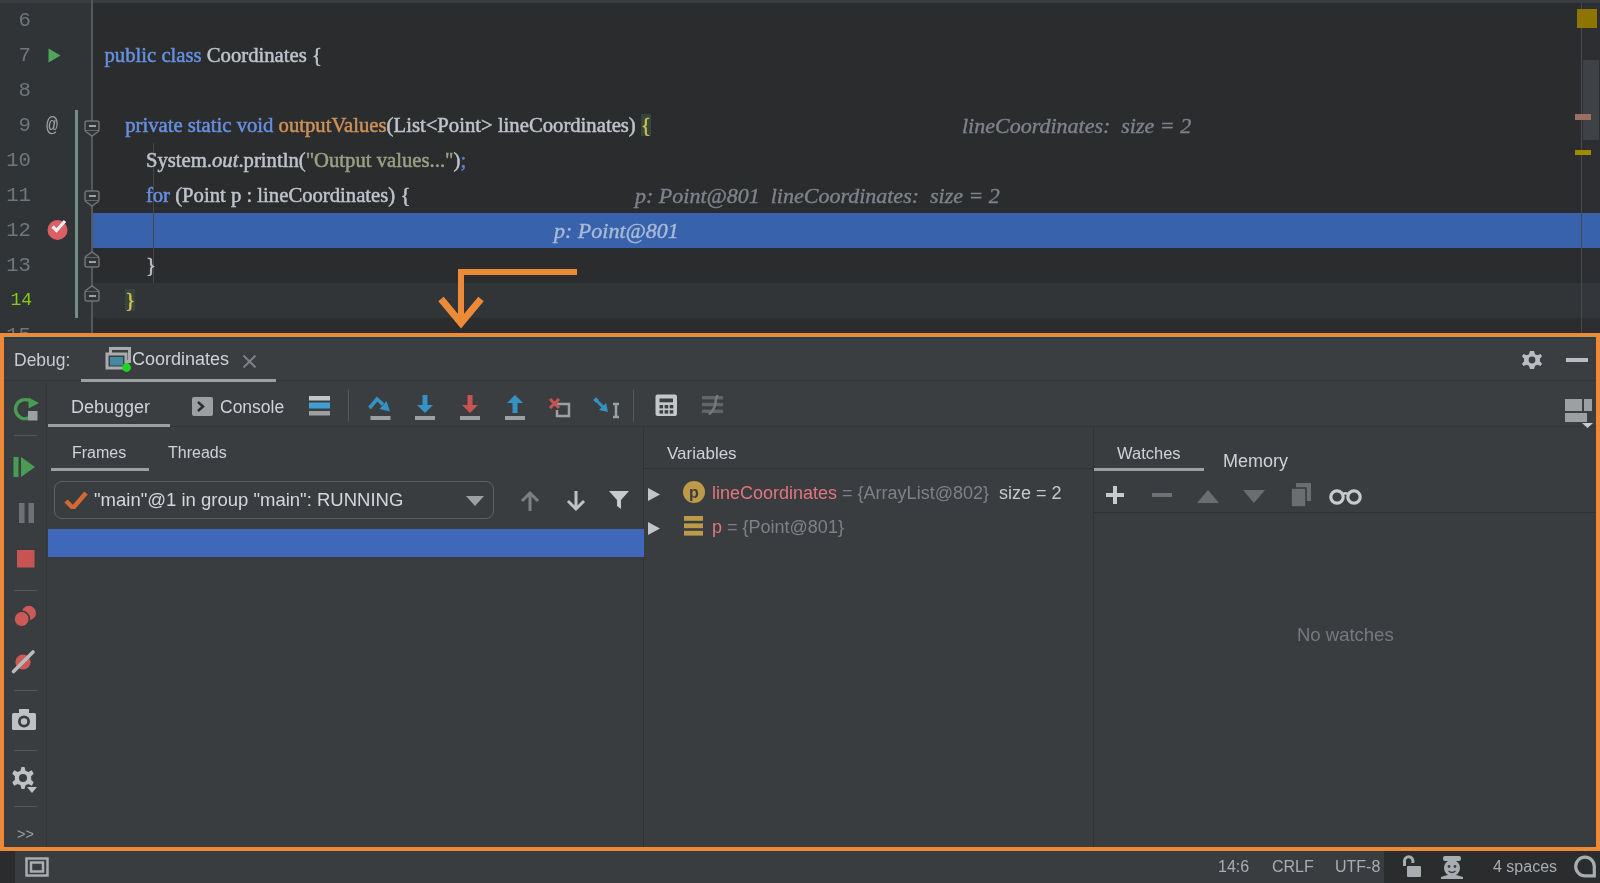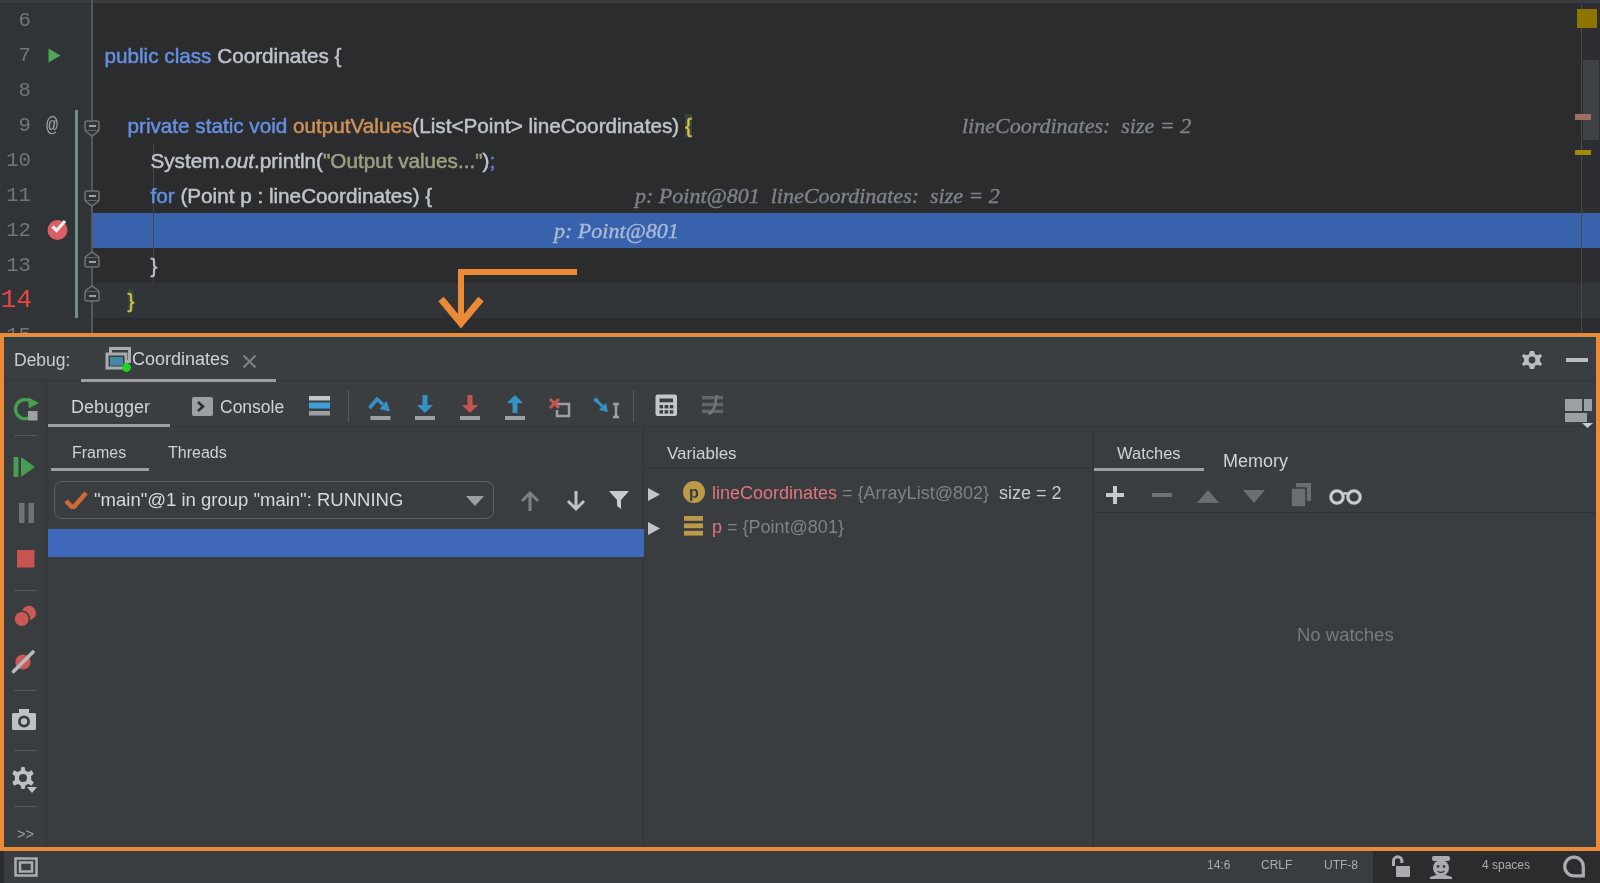--- a/index.html
+++ b/index.html
@@ -3,42 +3,42 @@
 <meta charset="utf-8">
 <style>
 *{margin:0;padding:0;box-sizing:border-box}
 html,body{width:1600px;height:883px;overflow:hidden;background:#2B2C2E}
 #app{position:relative;width:1600px;height:883px;font-family:"Liberation Sans",sans-serif;color:#BEC3CC}
 .abs{position:absolute}
 
 #editor{position:absolute;left:0;top:0;width:1600px;height:336px;background:#2B2C2E;overflow:hidden}
 #gutter{position:absolute;left:0;top:0;width:92px;height:336px;background:#313437}
 .lnum{position:absolute;left:0;width:31px;text-align:right;font-family:"Liberation Mono",monospace;font-size:20.65px;line-height:35px;color:#6F767D}
-.codeline{position:absolute;left:93px;height:35px;line-height:35px;font-family:Liberation Sans, sans-serif;font-size:20.7px;white-space:pre;color:#BEC3CC;-webkit-text-stroke:0.5px currentColor}
+.codeline{position:absolute;left:93px;height:35px;line-height:35px;font-family:Liberation Serif, serif;font-size:20.7px;white-space:pre;color:#BEC3CC;-webkit-text-stroke:0.5px currentColor}
 .kw{color:#6690E0}
 .mth{color:#CD9159}
 .str{color:#9BA083}
 .semi{color:#5B84D0}
 .hint{position:absolute;height:35px;line-height:35px;font-family:Liberation Serif, serif;font-style:italic;font-size:22px;color:#7D828C;white-space:pre;-webkit-text-stroke:0.4px currentColor}
 #row12{position:absolute;left:93px;top:213px;width:1507px;height:35px;background:#3863AC}
 #row14{position:absolute;left:93px;top:283px;width:1507px;height:35px;background:#323538}
 #stripe{position:absolute;left:1581px;top:0;width:19px;height:336px;background:#2C2E31;border-left:1px solid #47494C}
 
 #dbg{position:absolute;left:0;top:333px;width:1600px;height:518px;background:#3A3D40;border:4px solid #EC8A37}
 #dbghead{position:absolute;left:0;top:0;width:1592px;height:44px;background:#3B3E41;border-bottom:1px solid #333538}
 #dbgtool{position:absolute;left:43px;top:45px;width:1549px;height:45px;background:#3B3E41;border-bottom:1px solid #333538}
 #leftcol{position:absolute;left:0;top:45px;width:43px;height:465px;background:#3A3D40;border-right:1px solid #333538}
 #frames{position:absolute;left:43px;top:91px;width:596px;height:419px;background:#3A3D40}
 #vars{position:absolute;left:639px;top:91px;width:450px;height:419px;background:#3A3D40;border-left:1px solid #303234}
 #watches{position:absolute;left:1089px;top:91px;width:503px;height:419px;background:#3A3D40;border-left:1px solid #303234}
 .uitext{position:absolute;color:#CFD2D6;font-size:17.5px;white-space:pre}
 .dim{color:#7E8187}
 .tabu{position:absolute;height:3px;background:#9DA0A3}
 
-#status{position:absolute;left:4px;top:851px;width:1369px;height:32px;background:#3A3D40;color:#A9ADB2;font-size:12px}
+#status{position:absolute;left:15px;top:851px;width:1369px;height:32px;background:#3A3D40;color:#A9ADB2;font-size:16px}
 .stxt{position:absolute;top:7px;white-space:pre}
 </style>
 </head>
 <body>
 <div id="app">
 
   <div id="editor">
     <div id="row14"></div>
     <div id="row12"></div>
     <div id="gutter"></div>
@@ -46,21 +46,21 @@
     <div style="position:absolute;left:0;top:0;width:1600px;height:3px;background:#3A3D3F"></div>
 
     <div class="lnum" style="top:3px">6</div>
     <div class="lnum" style="top:38px">7</div>
     <div class="lnum" style="top:73px">8</div>
     <div class="lnum" style="top:108px">9</div>
     <div class="lnum" style="top:143px">10</div>
     <div class="lnum" style="top:178px">11</div>
     <div class="lnum" style="top:213px">12</div>
     <div class="lnum" style="top:248px">13</div>
-    <div class="lnum" style="top:283px;color:#ef4444;font-size:26px;width:32px">14</div>
+    <div class="lnum" style="top:283px;color:#84cc16;font-size:18px;width:32px">14</div>
     <div class="lnum" style="top:318px">15</div>
 
     <svg class="abs" style="left:47px;top:48px" width="15" height="15">
         <polygon points="1.5,0.5 13.5,7.5 1.5,14.5" fill="#4FA65A"></polygon>
       </svg>
     <div class="abs" style="left:46px;top:108px;width:22px;height:35px;line-height:35px;color:#9DA0A3;font-size:20px;font-family:'Liberation Mono',monospace">@</div>
     <svg class="abs" style="left:47px;top:217px" width="22" height="24">
       <circle cx="10.5" cy="13" r="10" fill="#DA6065"></circle>
       <path d="M5.5 9.5 L9.5 13.5 L18 4" stroke="#EDEDED" stroke-width="3.2" fill="none"></path>
     </svg>

